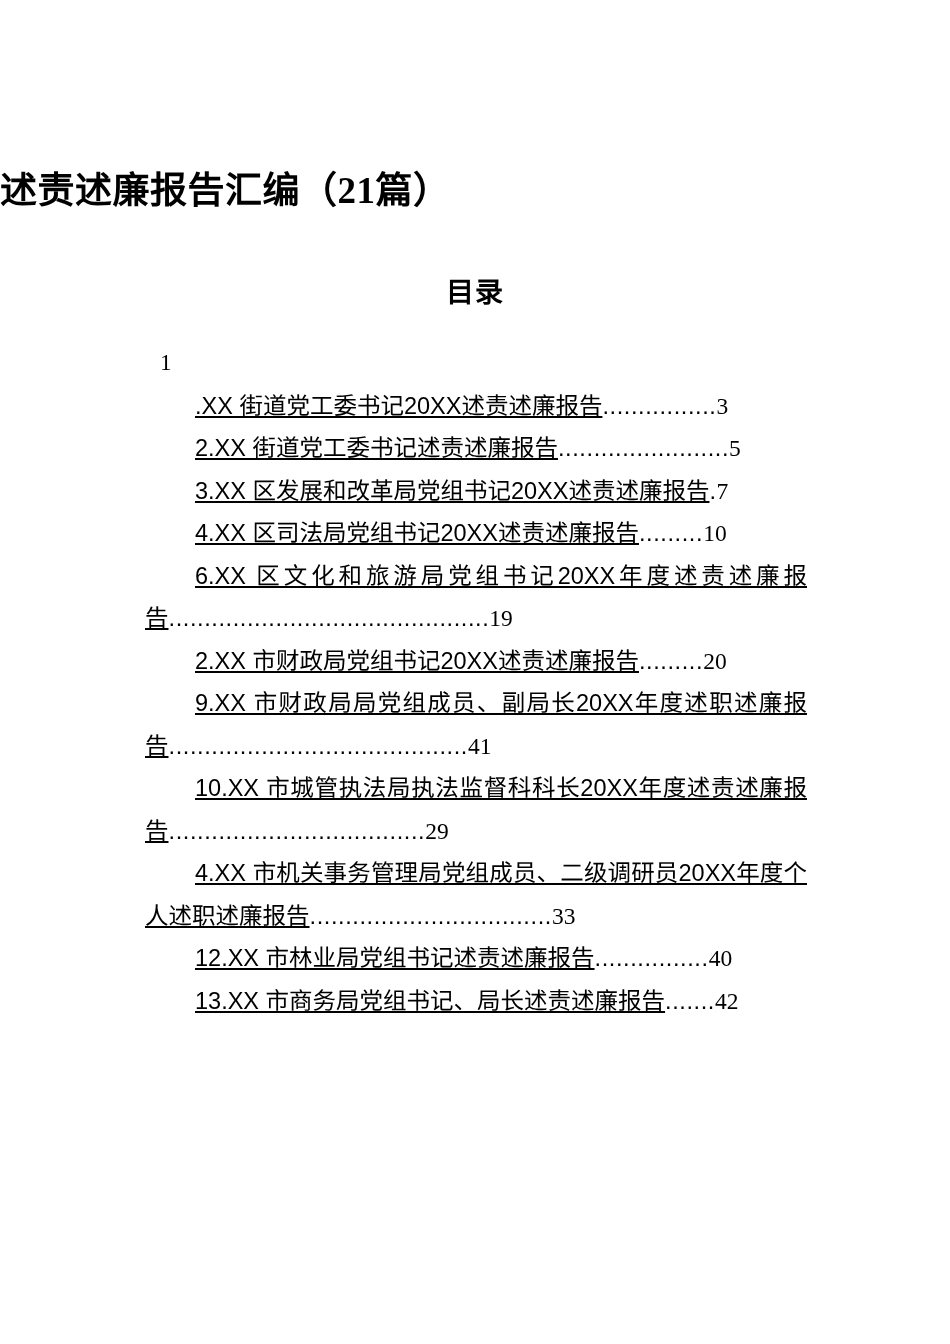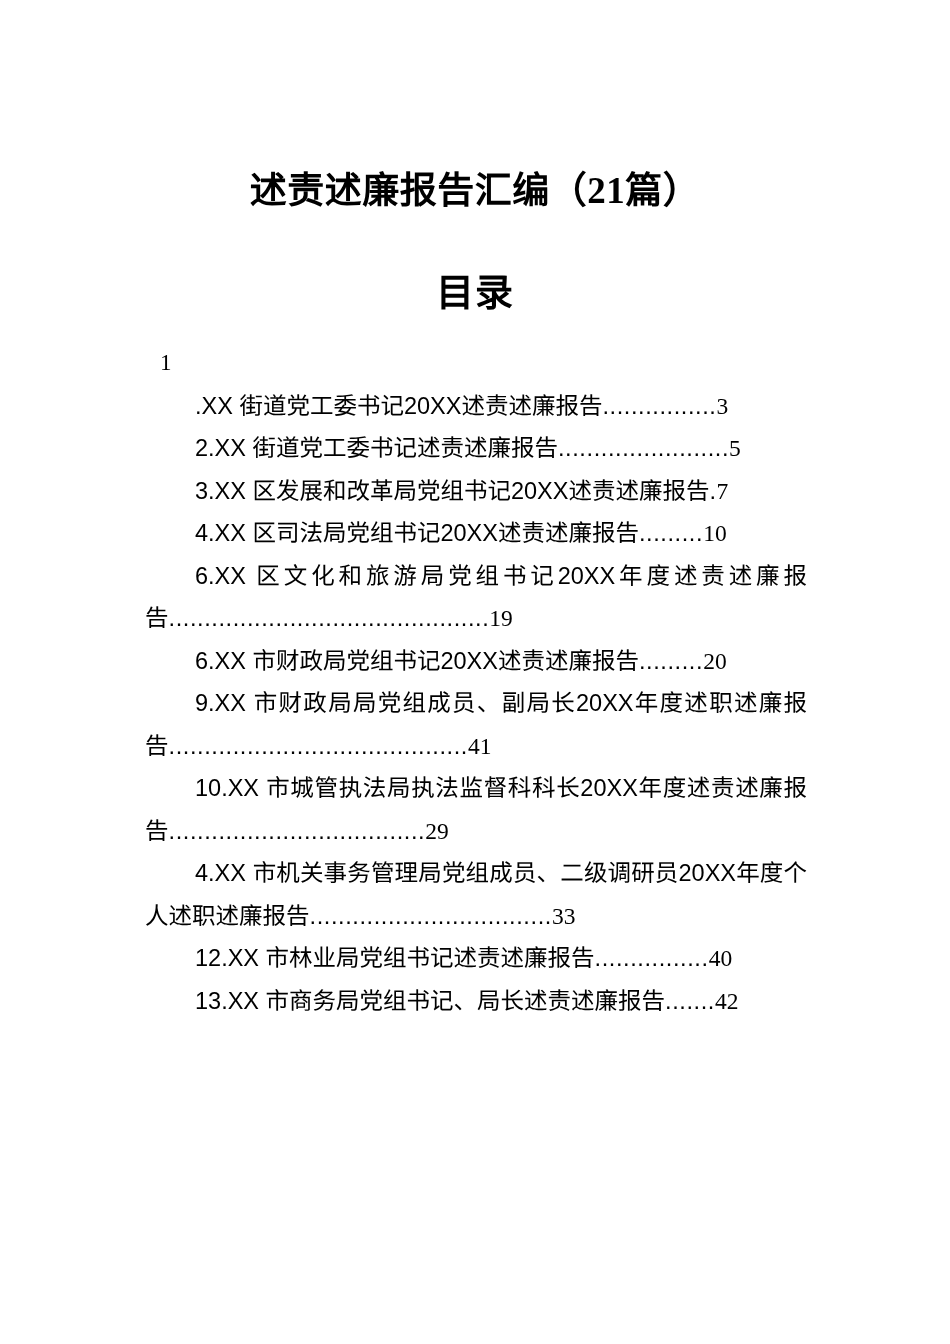--- a/index.html
+++ b/index.html
@@ -26,39 +26,39 @@
     height: 1344px;
     background: #ffffff;
   }
 
   
   .doc-title {
     position: absolute;
     left: 0;
     top: 168px;
     width: 950px;
-    text-align: center;
+    text-align: left;
     font-family: "Liberation Serif", "DejaVu Serif", serif;
     font-weight: bold;
     font-size: 37px;
     line-height: 46px;
     letter-spacing: 0.5px;
     white-space: nowrap;
   }
 
   
   .toc-heading {
     position: absolute;
     left: 0;
     top: 272px;
     width: 950px;
     text-align: center;
     font-family: "Liberation Serif", "DejaVu Serif", serif;
     font-weight: bold;
-    font-size: 38px;
+    font-size: 28px;
     line-height: 42px;
     letter-spacing: 1px;
   }
 
   
   .toc-body {
     position: absolute;
     left: 145px;
     top: 342px;
     width: 662px;
@@ -82,20 +82,21 @@
   .toc-entry {
     display: block;
     text-indent: 50px;
     margin: 0;
     padding: 0;
     word-break: break-all;
   }
 
   .toc-entry .label {
     white-space: normal;
+    text-decoration: underline;
   }
 
   
   .toc-entry .leader {
     letter-spacing: 0.6px;
   }
 
   .toc-entry .pageno {
     font-family: "Liberation Serif", "DejaVu Serif", serif;
   }
@@ -110,21 +111,21 @@
   <div class="toc-heading">目录</div>
 
   <div class="toc-body">
     <span class="toc-orphan">1</span>
     <div id="toc-list">
         <span class="toc-entry"><span class="label">.XX 街道党工委书记20XX述责述廉报告</span><span class="leader">................</span><span class="pageno">3</span></span>
         <span class="toc-entry"><span class="label">2.XX 街道党工委书记述责述廉报告</span><span class="leader">........................</span><span class="pageno">5</span></span>
         <span class="toc-entry"><span class="label">3.XX 区发展和改革局党组书记20XX述责述廉报告</span><span class="leader">.</span><span class="pageno">7</span></span>
         <span class="toc-entry"><span class="label">4.XX 区司法局党组书记20XX述责述廉报告</span><span class="leader">.........</span><span class="pageno">10</span></span>
         <span class="toc-entry"><span class="label">6.XX 区文化和旅游局党组书记20XX年度述责述廉报告</span><span class="leader">.............................................</span><span class="pageno">19</span></span>
-        <span class="toc-entry"><span class="label">6.XX 市财政局党组书记20XX述责述廉报告</span><span class="leader">.........</span><span class="pageno">20</span></span>
+        <span class="toc-entry"><span class="label">2.XX 市财政局党组书记20XX述责述廉报告</span><span class="leader">.........</span><span class="pageno">20</span></span>
         <span class="toc-entry"><span class="label">9.XX 市财政局局党组成员、副局长20XX年度述职述廉报告</span><span class="leader">..........................................</span><span class="pageno">41</span></span>
         <span class="toc-entry"><span class="label">10.XX 市城管执法局执法监督科科长20XX年度述责述廉报告</span><span class="leader">....................................</span><span class="pageno">29</span></span>
         <span class="toc-entry"><span class="label">4.XX 市机关事务管理局党组成员、二级调研员20XX年度个人述职述廉报告</span><span class="leader">..................................</span><span class="pageno">33</span></span>
         <span class="toc-entry"><span class="label">12.XX 市林业局党组书记述责述廉报告</span><span class="leader">................</span><span class="pageno">40</span></span>
         <span class="toc-entry"><span class="label">13.XX 市商务局党组书记、局长述责述廉报告</span><span class="leader">.......</span><span class="pageno">42</span></span>
       </div>
   </div>
 
 </div>
 

